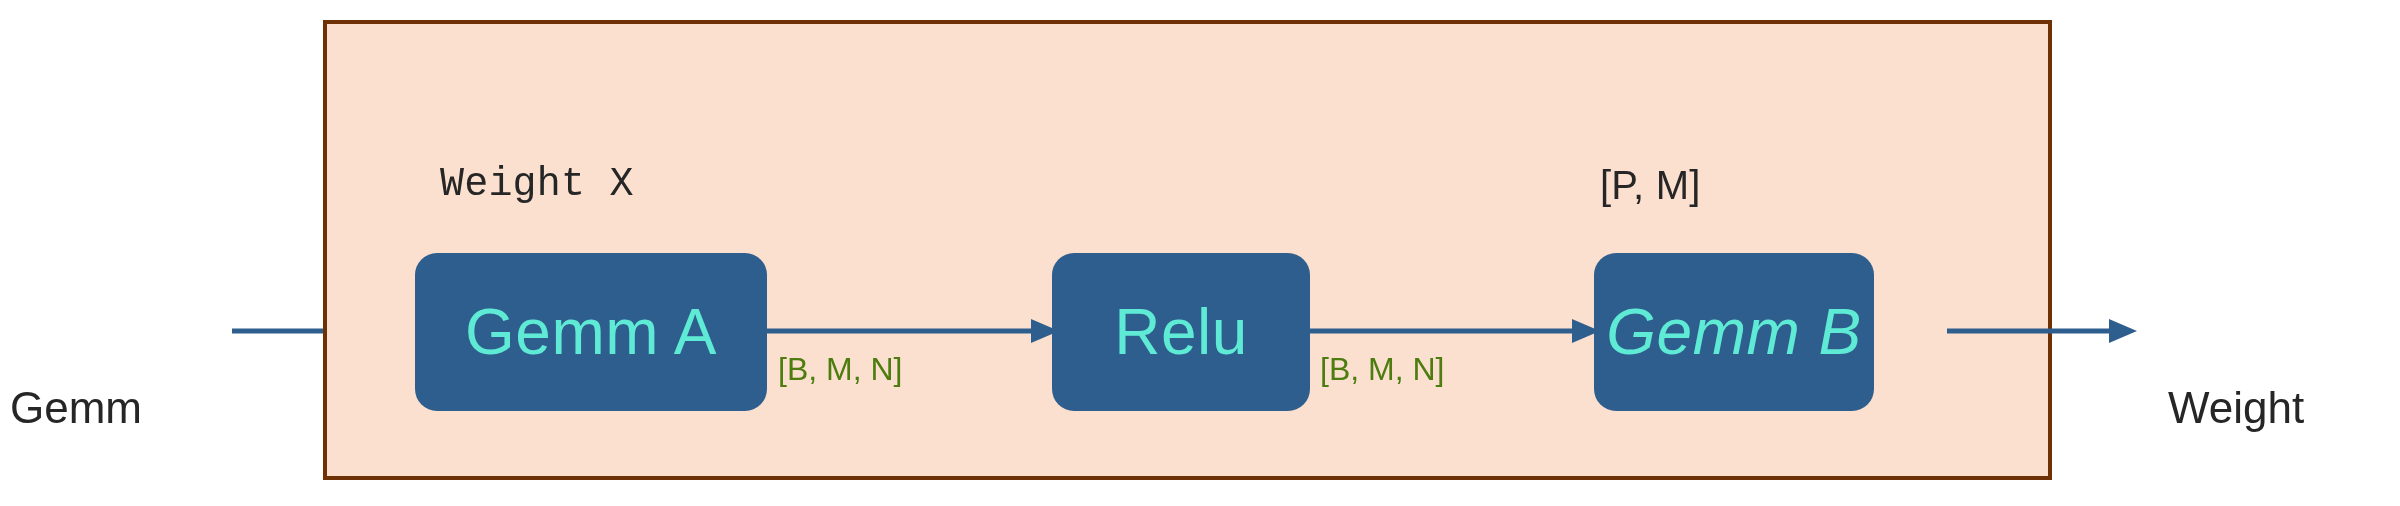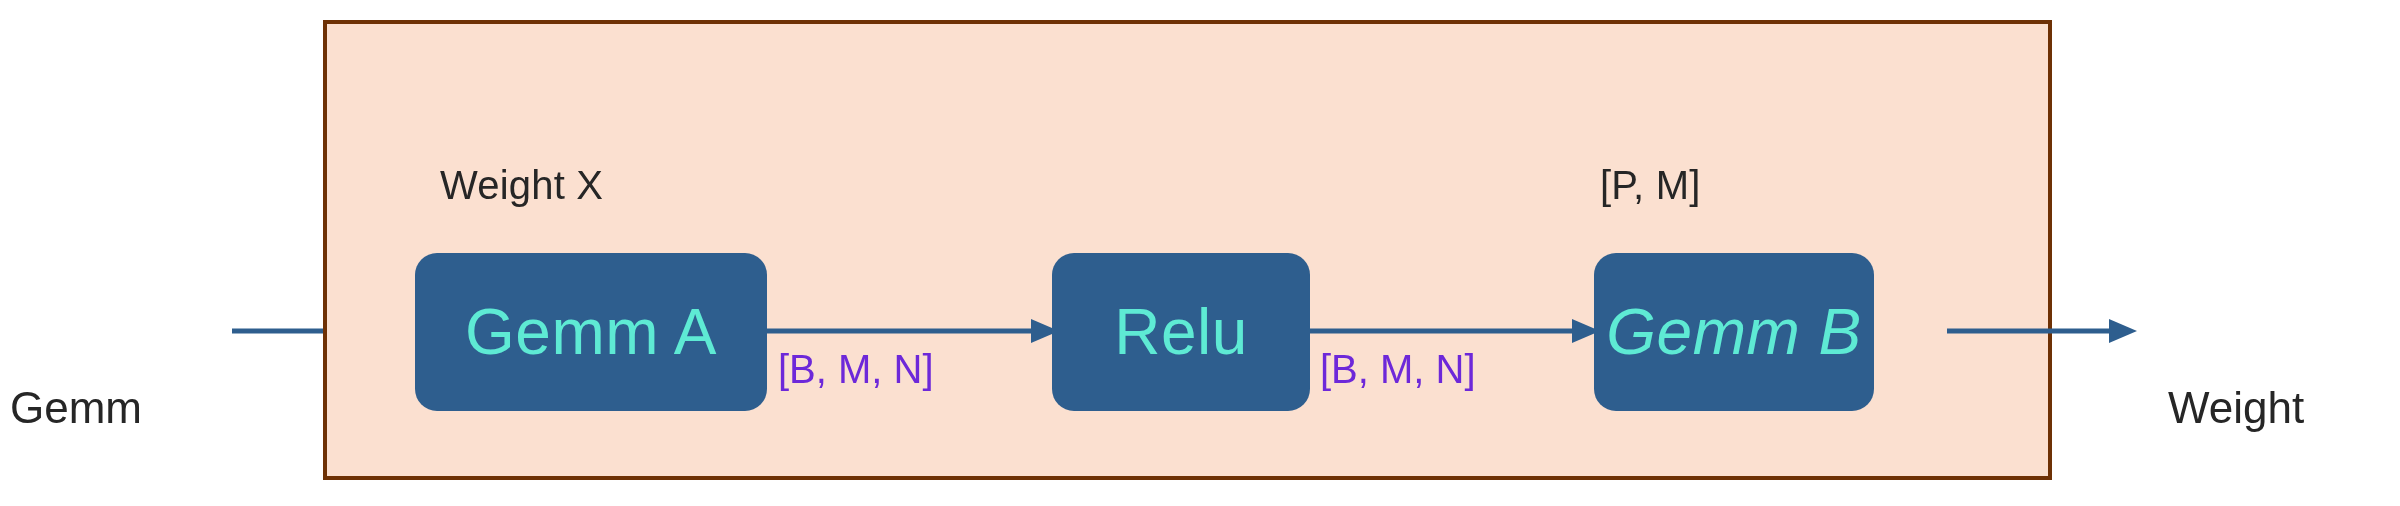--- a/index.html
+++ b/index.html
@@ -32,21 +32,21 @@
 
   
   .weight-label {
     position: absolute;
     color: #262626;
     font-size: 40px;
     line-height: 52px;
     white-space: pre;
     letter-spacing: 0.2px;
   }
-  .weight-label .wl-name { display: block; }
+  .weight-label .wl-name { display: block; font-family: Liberation Mono, monospace; }
   .weight-label .wl-shape { display: block; }
 
   #weight-x-label { left: 440px; top: 55px; }
   #weight-y-label { left: 1600px; top: 55px; }
 
   
   .op-node {
     position: absolute;
     top: 253px;
     height: 158px;
@@ -78,22 +78,22 @@
   .arrow svg { display: block; overflow: visible; }
 
   #arrow-input-to-gemma  { left: 232px;  width: 190px; }
   #arrow-gemma-to-relu   { left: 767px;  width: 292px; }
   #arrow-relu-to-gemmb   { left: 1310px; width: 290px; }
   #arrow-gemmb-to-output { left: 1947px; width: 190px; }
 
   
   .edge-label {
     position: absolute;
-    color: #6d28d9;
-    font-size: 40px;
+    color: #4d7c0f;
+    font-size: 32px;
     line-height: 48px;
     white-space: pre;
   }
   #edge-label-1 { left: 778px;  top: 345px; }
   #edge-label-2 { left: 1320px; top: 345px; }
 
   
   .io-label {
     position: absolute;
     color: #262626;

